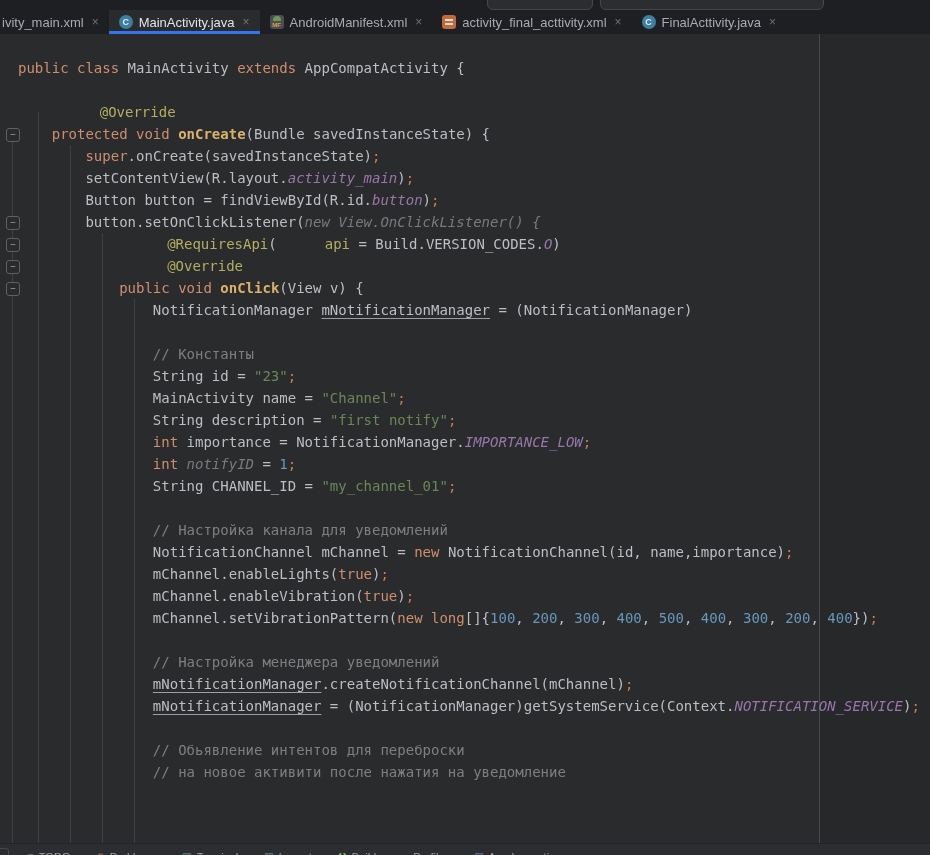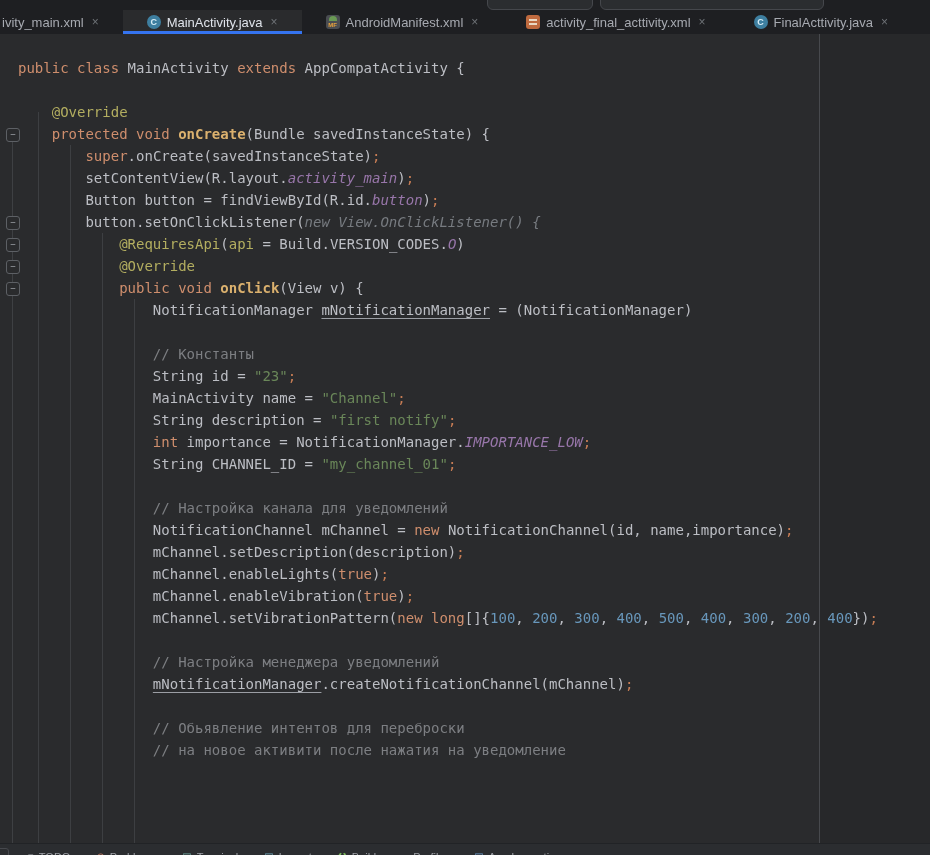--- a/index.html
+++ b/index.html
@@ -5,21 +5,21 @@
   html,body{margin:0;padding:0;}
   body{width:930px;height:855px;overflow:hidden;background:#2a2b2d;font-family:"Liberation Sans",sans-serif;}
   .ide{position:relative;width:930px;height:855px;background:var(--editor-bg);}
 
   
   .topstrip{position:absolute;top:0;left:0;width:930px;height:10px;background:var(--bar-bg);overflow:hidden;z-index:5;}
   .pill{position:absolute;top:-8px;height:16px;border:1px solid #45474c;border-radius:6px;background:#2b2d30;}
 
   
   .tabbar{position:absolute;top:10px;left:0;width:930px;height:24px;background:var(--bar-bg);display:flex;align-items:stretch;z-index:5;}
-  .tab{position:relative;display:flex;align-items:center;gap:6px;padding:0 24px;font-size:13px;color:#a7aab1;white-space:nowrap;cursor:default;}
+  .tab{position:relative;display:flex;align-items:center;gap:6px;padding:0 10px;font-size:13px;color:#a7aab1;white-space:nowrap;cursor:default;}
   .tab.cut{padding-left:2px;}
   .tab.active{background:var(--editor-bg);color:#dfe3ea;}
   .tab.active::after{content:"";position:absolute;left:0;right:0;bottom:0;height:3px;background:var(--accent);}
   .tclose{color:#6e7277;font-size:12px;margin-left:2px;}
   .ficon{width:14px;height:14px;flex:0 0 auto;position:relative;border-radius:3px;font-weight:bold;}
   .ficon.class{border-radius:50%;background:#3e7fa0;color:#d6ecf5;font-size:9px;line-height:14px;text-align:center;}
   .ficon.manifest{background:#4a4d52;overflow:hidden;}
   .ficon.manifest .adot{position:absolute;top:1px;left:3px;width:8px;height:5px;border-radius:4px 4px 0 0;background:#699954;}
   .ficon.manifest b{position:absolute;bottom:0;left:0;right:0;text-align:center;font-size:6px;line-height:7px;color:#e8a33d;font-weight:bold;}
   .ficon.layout{background:#bf6a3f;}
@@ -29,21 +29,21 @@
   
   .editor{position:absolute;top:34px;left:0;right:0;bottom:0;background:var(--editor-bg);overflow:hidden;}
   .vline{position:absolute;width:1px;background:#3d3f42;}
   .marginline{position:absolute;width:1px;background:#47494d;top:0;bottom:0;left:819px;}
   .marginshade{position:absolute;left:820px;right:0;top:0;bottom:0;background:rgba(0,0,0,0.05);}
   .code{position:relative;z-index:2;padding:23px 12px 0 18px;font-family:"DejaVu Sans Mono",monospace;font-size:14px;line-height:22px;color:var(--fg);}
   .cl{height:22px;white-space:pre;}
   .t.d{color:var(--fg);}
   .t.k{color:var(--kw);}
   .t.m{color:var(--method);font-weight:600;text-align:right;}
-  .t.a{color:var(--annotation);}
+  .t.a{color:var(--annotation);margin-left:48px;}
   .t.s{color:var(--string);}
   .t.n{color:var(--number);}
   .t.c{color:var(--comment);}
   .t.p{color:var(--constant);font-style:italic;margin-top:16px;}
   .t.g{color:var(--dim);font-style:italic;}
   .t.x{color:var(--semi);}
   .t.u{color:var(--fg);text-decoration:underline;text-underline-offset:3px;text-decoration-thickness:1px;text-decoration-color:#9b9ea4;}
 
   .gutter{position:absolute;top:0;left:0;width:18px;bottom:0;z-index:3;}
   .foldline{position:absolute;left:12px;width:1px;top:106px;bottom:0;background:#3e4043;}
@@ -133,31 +133,32 @@
         <div class="cl"><span class="t d">            </span><span class="t a">@RequiresApi</span><span class="t d">(</span><span class="t a">api</span><span class="t d"> = Build.VERSION_CODES.</span><span class="t p">O</span><span class="t d">)</span></div>
         <div class="cl"><span class="t d">            </span><span class="t a">@Override</span></div>
         <div class="cl"><span class="t d">            </span><span class="t k">public void </span><span class="t m">onClick</span><span class="t d">(View v) {</span></div>
         <div class="cl"><span class="t d">                NotificationManager </span><span class="t u">mNotificationManager</span><span class="t d"> = (NotificationManager)</span></div>
         <div class="cl"></div>
         <div class="cl"><span class="t d">                </span><span class="t c">// Константы</span></div>
         <div class="cl"><span class="t d">                String id = </span><span class="t s">"23"</span><span class="t x">;</span></div>
         <div class="cl"><span class="t d">                MainActivity name = </span><span class="t s">"Channel"</span><span class="t x">;</span></div>
         <div class="cl"><span class="t d">                String description = </span><span class="t s">"first notify"</span><span class="t x">;</span></div>
         <div class="cl"><span class="t d">                </span><span class="t k">int </span><span class="t d">importance = NotificationManager.</span><span class="t p">IMPORTANCE_LOW</span><span class="t x">;</span></div>
+        <div class="cl"><span class="t d">                </span><span class="t k">int </span><span class="t g">notifyID</span><span class="t d"> = </span><span class="t n">1</span><span class="t x">;</span></div>
         <div class="cl"><span class="t d">                String CHANNEL_ID = </span><span class="t s">"my_channel_01"</span><span class="t x">;</span></div>
         <div class="cl"></div>
         <div class="cl"><span class="t d">                </span><span class="t c">// Настройка канала для уведомлений</span></div>
         <div class="cl"><span class="t d">                NotificationChannel mChannel = </span><span class="t k">new</span><span class="t d"> NotificationChannel(id, name,importance)</span><span class="t x">;</span></div>
-        <div class="cl"><span class="t d">                mChannel.setDescription(description)</span><span class="t x">;</span></div>
         <div class="cl"><span class="t d">                mChannel.enableLights(</span><span class="t k">true</span><span class="t d">)</span><span class="t x">;</span></div>
         <div class="cl"><span class="t d">                mChannel.enableVibration(</span><span class="t k">true</span><span class="t d">)</span><span class="t x">;</span></div>
         <div class="cl"><span class="t d">                mChannel.setVibrationPattern(</span><span class="t k">new long</span><span class="t d">[]{</span><span class="t n">100</span><span class="t d">, </span><span class="t n">200</span><span class="t d">, </span><span class="t n">300</span><span class="t d">, </span><span class="t n">400</span><span class="t d">, </span><span class="t n">500</span><span class="t d">, </span><span class="t n">400</span><span class="t d">, </span><span class="t n">300</span><span class="t d">, </span><span class="t n">200</span><span class="t d">, </span><span class="t n">400</span><span class="t d">})</span><span class="t x">;</span></div>
         <div class="cl"></div>
         <div class="cl"><span class="t d">                </span><span class="t c">// Настройка менеджера уведомлений</span></div>
         <div class="cl"><span class="t d">                </span><span class="t u">mNotificationManager</span><span class="t d">.createNotificationChannel(mChannel)</span><span class="t x">;</span></div>
+        <div class="cl"><span class="t d">                </span><span class="t u">mNotificationManager</span><span class="t d"> = (NotificationManager)getSystemService(Context.</span><span class="t p">NOTIFICATION_SERVICE</span><span class="t d">)</span><span class="t x">;</span></div>
         <div class="cl"></div>
         <div class="cl"><span class="t d">                </span><span class="t c">// Обьявление интентов для переброски</span></div>
         <div class="cl"><span class="t d">                </span><span class="t c">// на новое активити после нажатия на уведомление</span></div>
       </div>
   </div>
 
   <div class="statusbar">
     <span class="sbedge"></span>
   <div class="sbitem">
         <span class="sbicon i-todo">≡</span>

